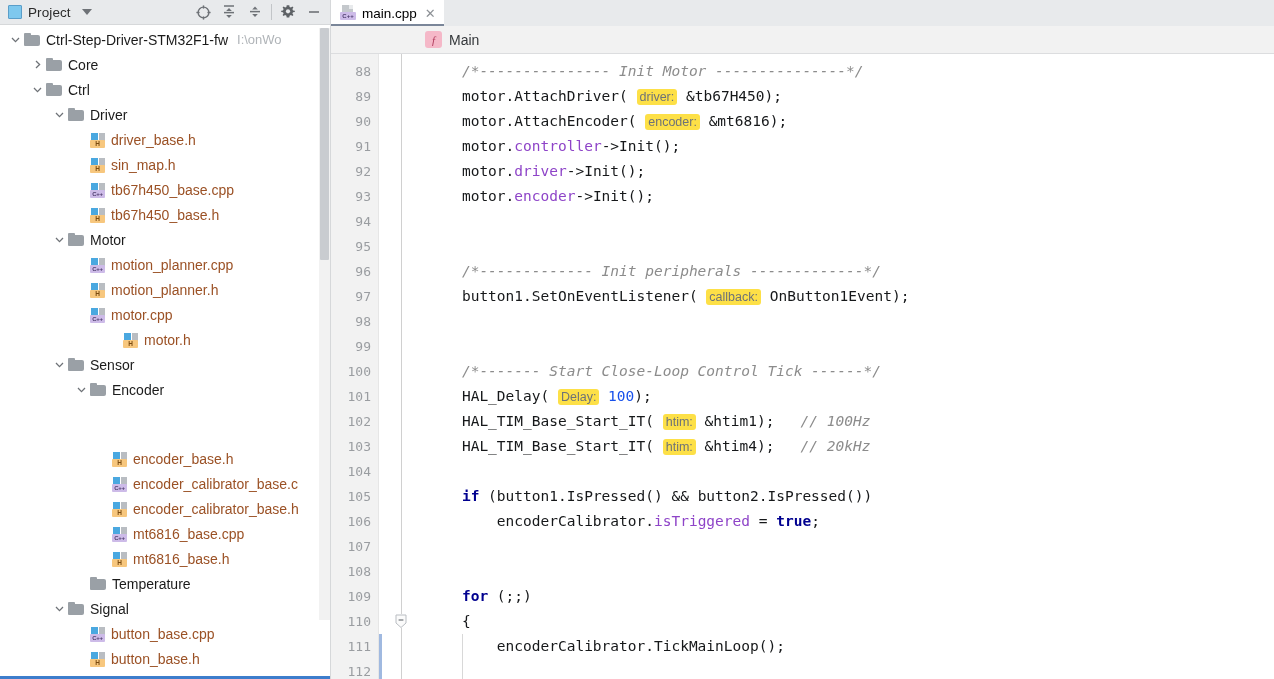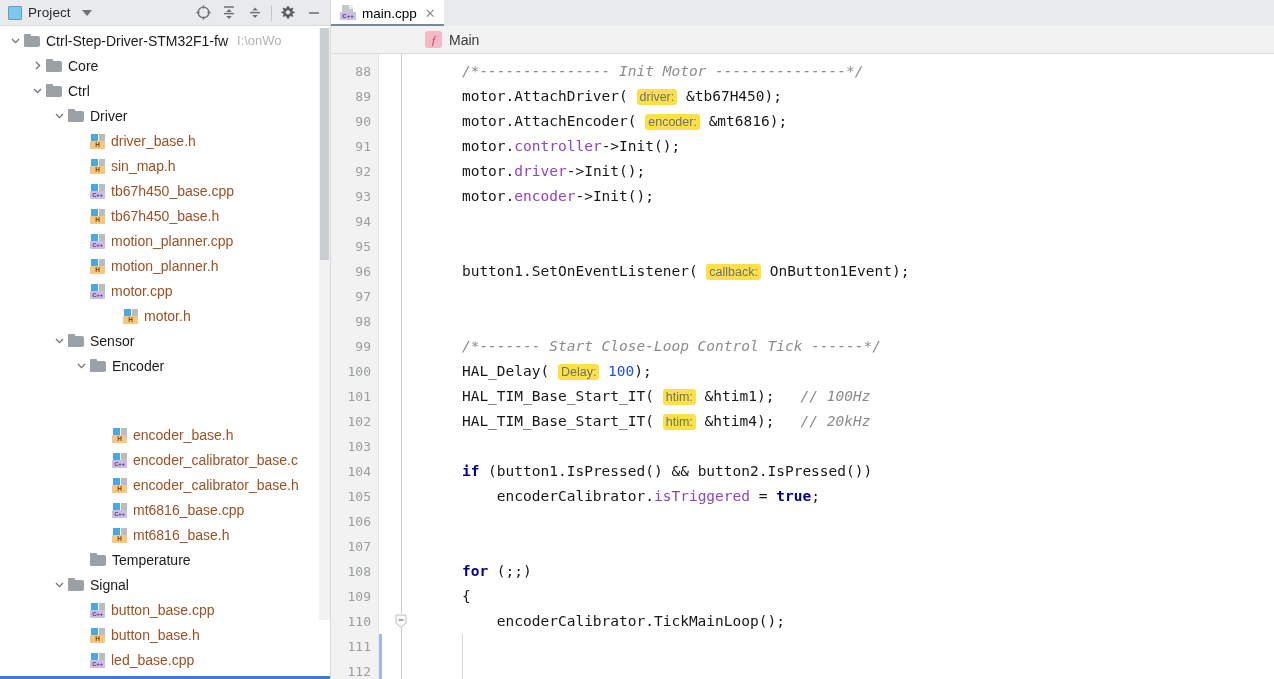--- a/index.html
+++ b/index.html
@@ -525,20 +525,29 @@
         </div>
         <div class="tree-row" style="padding-left: 74px;">
           <div class="arrow spacer"></div>
           <div class="file-ico">
             <div class="sq-blue"></div>
             <div class="sq-gray"></div>
             <div class="sq-gray2"></div>
             <div class="badge h">H</div>
           </div>
           <span class="node-label-file">tb67h450_base.h</span>
+        </div>
+        <div class="tree-row" style="padding-left: 52px;">
+          <div class="arrow">
+            <svg width="11" height="11" viewBox="0 0 11 11">
+              <polyline points="2,4 5.5,7.6 9,4" fill="none" stroke="#6e7277" stroke-width="1.3"></polyline>
+            </svg>
+          </div>
+          <div class="folder-ico"></div>
+          <span class="node-label-folder">Motor</span>
         </div>
         <div class="tree-row" style="padding-left: 74px;">
           <div class="arrow spacer"></div>
           <div class="file-ico">
             <div class="sq-blue"></div>
             <div class="sq-gray"></div>
             <div class="sq-gray2"></div>
             <div class="badge cpp">C++</div>
           </div>
           <span class="node-label-file">motion_planner.cpp</span>
@@ -766,20 +775,21 @@
         </div>
       <div class="code" id="code">
           <div class="cl"><span class="cm">    /*--------------- Init Motor ---------------*/</span></div>
           <div class="cl"><span>    motor.AttachDriver( </span><span class="hint">driver:</span><span> &amp;tb67H450);</span></div>
           <div class="cl"><span>    motor.AttachEncoder( </span><span class="hint">encoder:</span><span> &amp;mt6816);</span></div>
           <div class="cl"><span>    motor.</span><span class="fld">controller</span><span>-&gt;Init();</span></div>
           <div class="cl"><span>    motor.</span><span class="fld">driver</span><span>-&gt;Init();</span></div>
           <div class="cl"><span>    motor.</span><span class="fld">encoder</span><span>-&gt;Init();</span></div>
           <div class="cl">&nbsp;</div>
           <div class="cl">&nbsp;</div>
+          <div class="cl"><span class="cm">    /*------------- Init peripherals -------------*/</span></div>
           <div class="cl"><span>    button1.SetOnEventListener( </span><span class="hint">callback:</span><span> OnButton1Event);</span></div>
           <div class="cl">&nbsp;</div>
           <div class="cl">&nbsp;</div>
           <div class="cl"><span class="cm">    /*------- Start Close-Loop Control Tick ------*/</span></div>
           <div class="cl"><span>    HAL_Delay( </span><span class="hint">Delay:</span><span class="num"> 100</span><span>);</span></div>
           <div class="cl"><span>    HAL_TIM_Base_Start_IT( </span><span class="hint">htim:</span><span> &amp;htim1);   </span><span class="cm">// 100Hz</span></div>
           <div class="cl"><span>    HAL_TIM_Base_Start_IT( </span><span class="hint">htim:</span><span> &amp;htim4);   </span><span class="cm">// 20kHz</span></div>
           <div class="cl">&nbsp;</div>
           <div class="cl"><span>    </span><span class="kw">if</span><span> (button1.IsPressed() &amp;&amp; button2.IsPressed())</span></div>
           <div class="cl"><span>        encoderCalibrator.</span><span class="fld">isTriggered</span><span> = </span><span class="kw">true</span><span>;</span></div>

